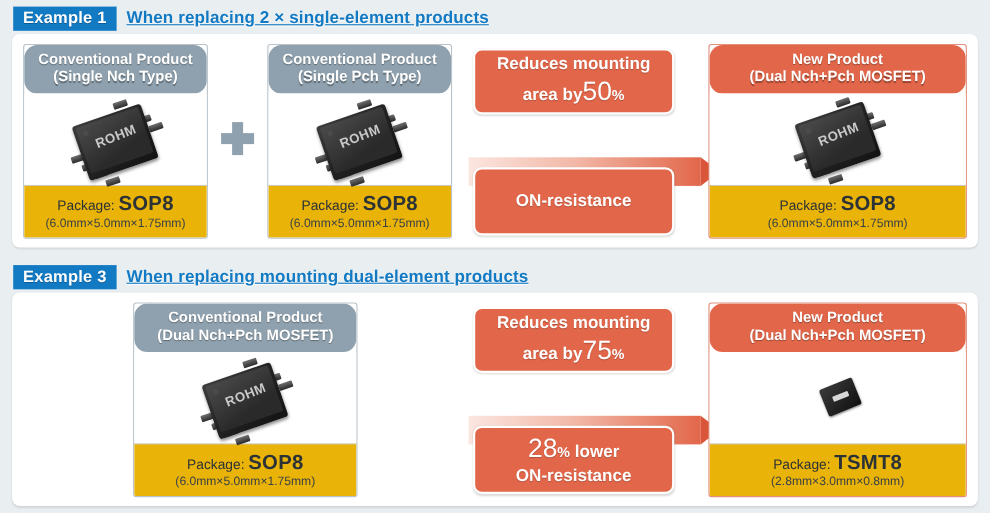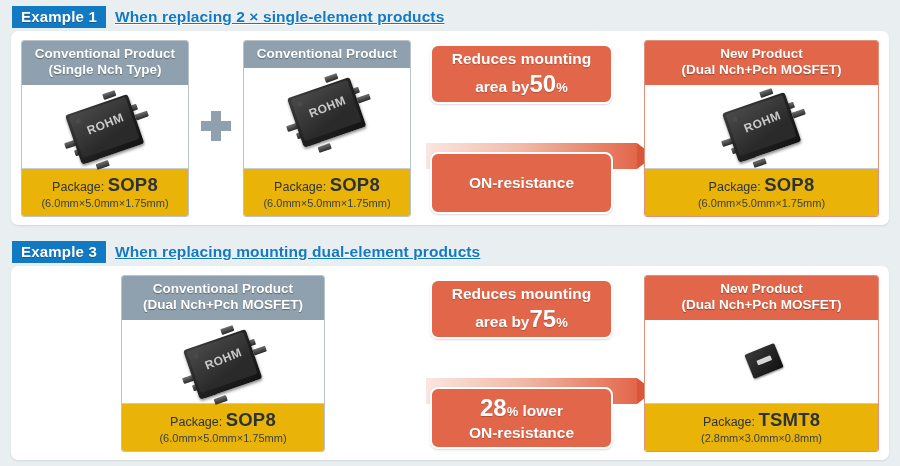--- a/index.html
+++ b/index.html
@@ -49,20 +49,21 @@
   .card.new{border:1px solid #e0907c;}
   .card-head{
     background:#8fa1ae;
     color:#ffffff;
     text-align:center;
     font-weight:bold;
     font-size:13.5px;
     line-height:1.22;
     padding:5px 2px 6px 2px;
     text-shadow:0 1px 1px rgba(0,0,0,.35);
+    border-radius:12px;
   }
   .card.new .card-head{background:#e2674a;}
   .card-body{
     flex:1 1 auto;
     background:#ffffff;
     position:relative;
   }
   .card-foot{
     background:#eab308;
     border-top:1px solid #c6cdd2;
@@ -135,21 +136,21 @@
     box-sizing:border-box;
     color:#ffffff;
     text-align:center;
     display:flex;align-items:center;justify-content:center;
     box-shadow:0 1px 2px rgba(0,0,0,.15);
   }
   .benefit .txt{
     font-weight:bold;font-size:15.5px;line-height:1.28;
     text-shadow:0 1px 1px rgba(0,0,0,.22);
   }
-  .benefit .big{font-size:24px;font-weight:bold;}
+  .benefit .big{font-size:24px;font-weight:normal;}
   .benefit .sm{font-size:13px;font-weight:bold;}
 
   
   .arrow{position:absolute;}
   .arrow .shaft{
     position:absolute;left:0;top:0;height:100%;
     background:linear-gradient(90deg,#fbe6e0 0%,#f2b9a8 45%,#e2674a 100%);
   }
   .arrow .head{
     position:absolute;top:50%;transform:translateY(-50%);
@@ -204,20 +205,21 @@
     </div>
 
     <div class="plus" style="left:190px;top:80px;width:30px;height:30px;">
       <i style="left:0;top:10px;width:30px;height:10px;"></i>
       <i style="left:10px;top:0;width:10px;height:30px;"></i>
     </div>
 
     <div class="card" style="left:232px;top:9px;width:168px;height:177px;">
       <div class="card-head">
         <div>Conventional Product</div>
+        <div>(Single Pch Type)</div>
       </div>
       <div class="card-body">
         <div class="chip" style="left:36px;top:14px;width:96px;height:62px;">
           <div class="pin" style="left:4px;top:30px;width:13px;height:6px;"></div>
           <div class="pin" style="left:11px;top:40px;width:13px;height:6px;"></div>
           <div class="pin" style="left:19px;top:50px;width:13px;height:6px;"></div>
           <div class="pin" style="left:27px;top:60px;width:13px;height:6px;"></div>
           <div class="pin" style="left:56px;top:-4px;width:13px;height:6px;"></div>
           <div class="pin" style="left:64px;top:6px;width:13px;height:6px;"></div>
           <div class="pin" style="left:72px;top:16px;width:13px;height:6px;"></div>

